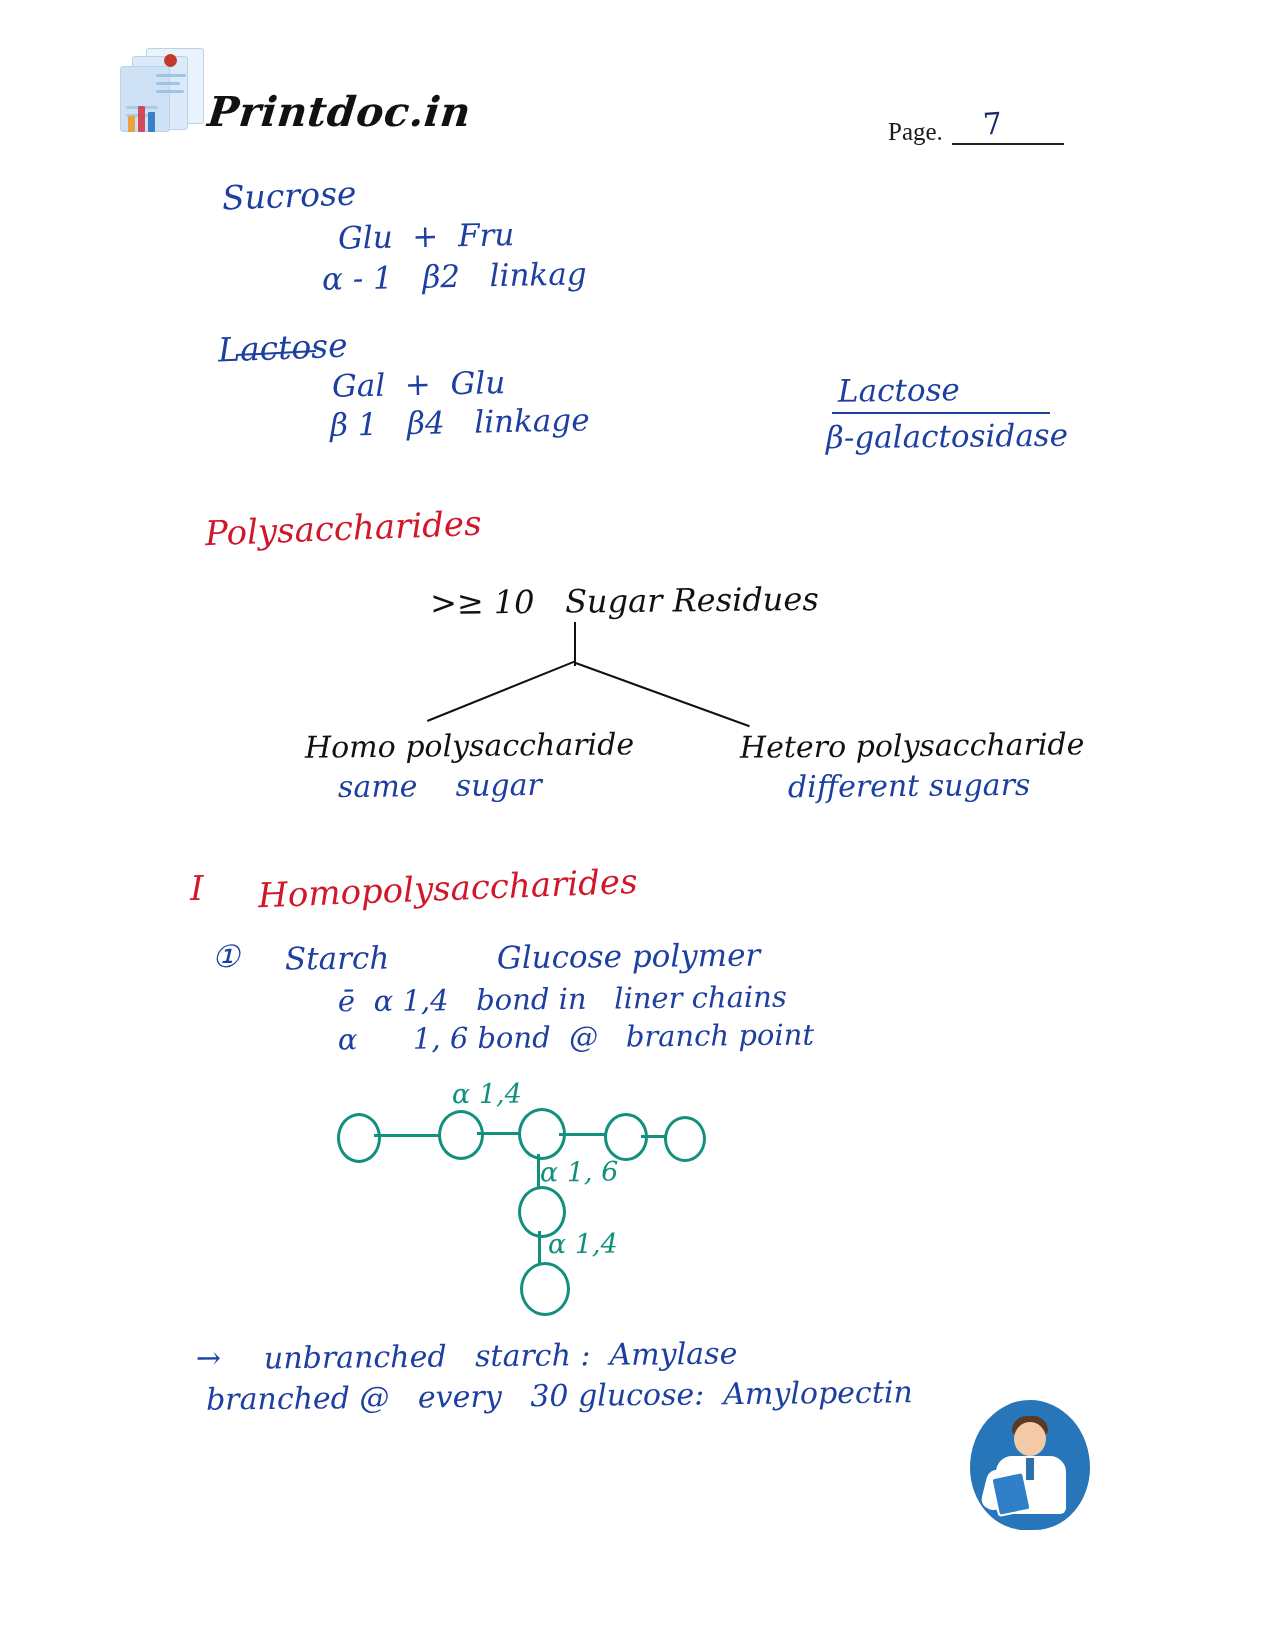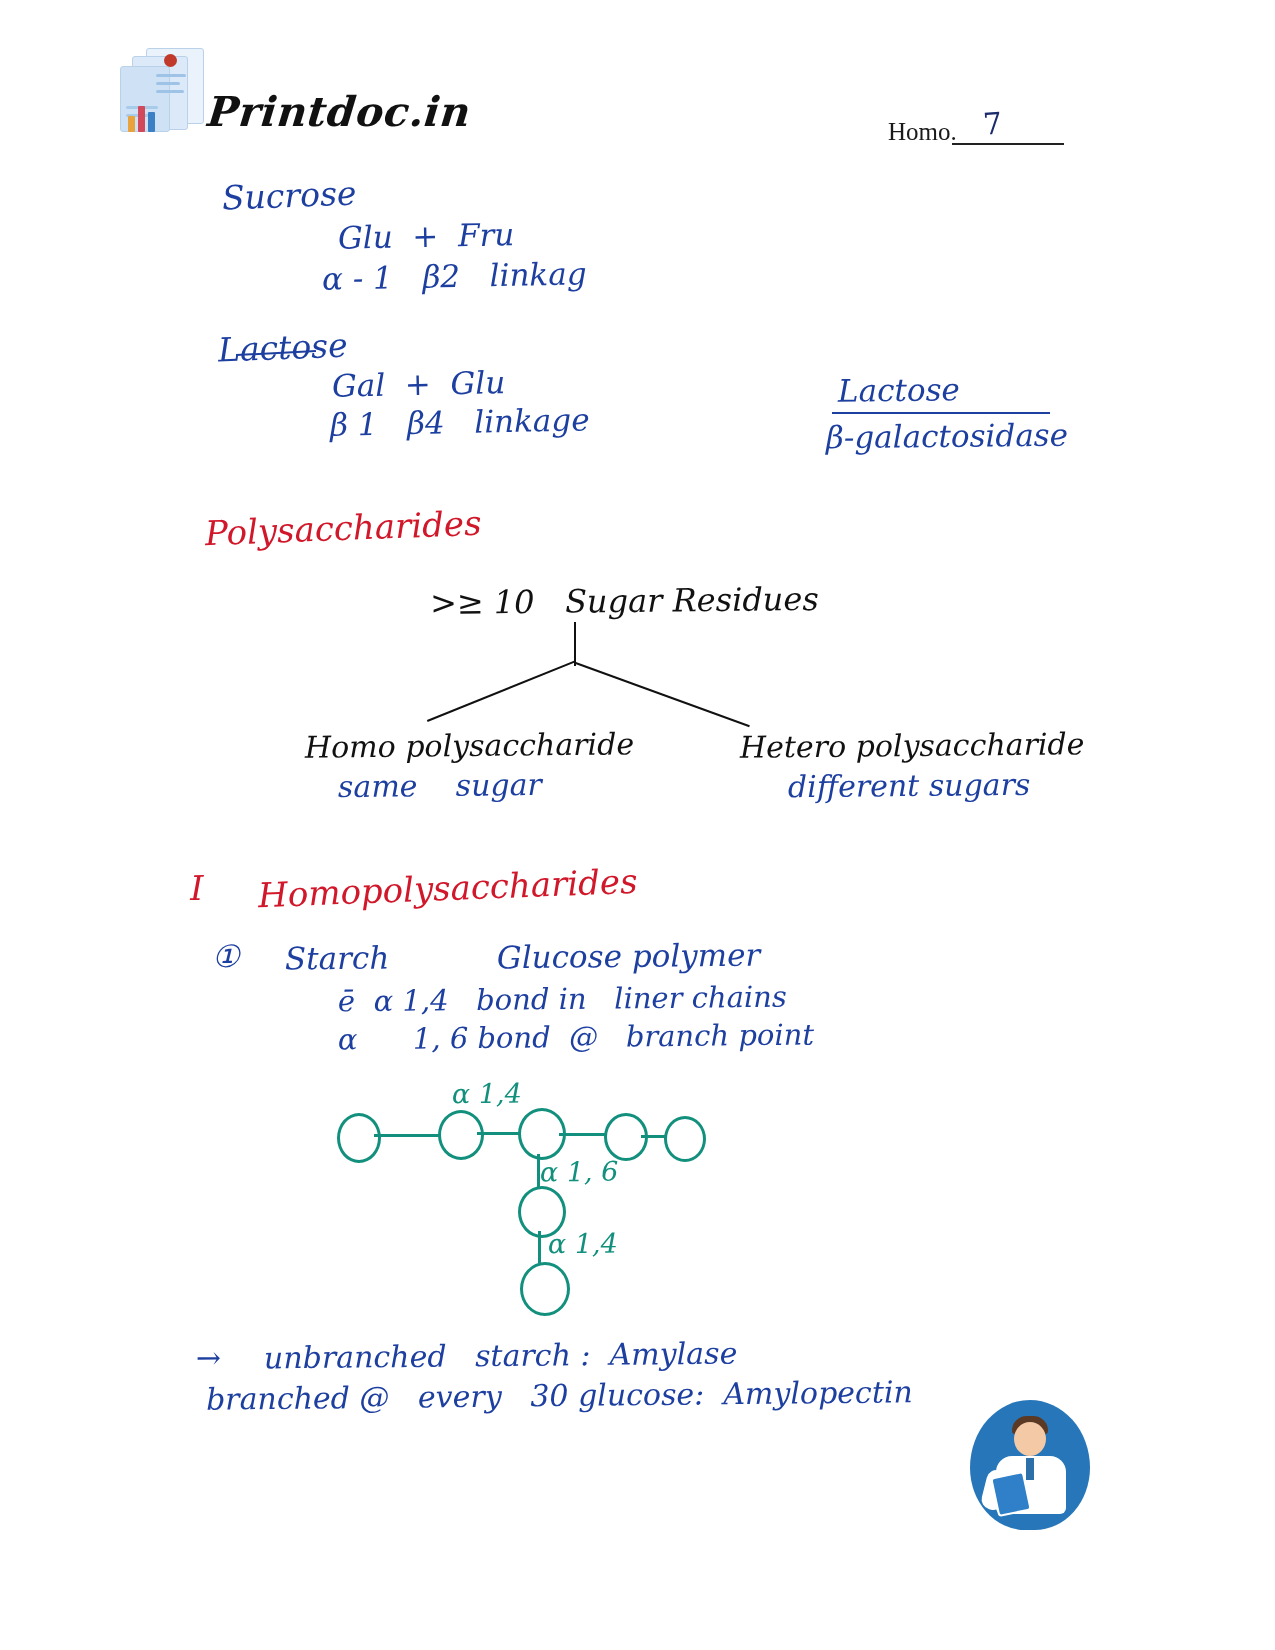--- a/index.html
+++ b/index.html
@@ -229,21 +229,21 @@
       <div class="logo-line" style="left:6px; top:58px; width:32px; background:#a9cbea;"></div>
       <div class="logo-line" style="left:6px; top:66px; width:26px; background:#a9cbea;"></div>
       <div class="logo-bar" style="left:8px;  height:16px; background:#e8a33d;"></div>
       <div class="logo-bar" style="left:18px; height:26px; background:#d1495b;"></div>
       <div class="logo-bar" style="left:28px; height:20px; background:#3b7fc4;"></div>
       <div class="logo-dot"></div>
     </div>
 
     <div class="brand">Printdoc.in</div>
 
-    <div class="page-label">Homo.</div>
+    <div class="page-label">Page.</div>
     <div class="page-number">7</div>
     <div class="page-rule"></div>
   </div>
 
   <div class="hw blue r2" style="left:222px; top:176px; font-size:33px;">Sucrose</div>
 
   <div class="hw blue r1" style="left:338px; top:218px; font-size:31px;">Glu  +  Fru</div>
 
   <div class="hw blue r1" style="left:322px; top:258px; font-size:31px;">α - 1   β2   linkag</div>
 

